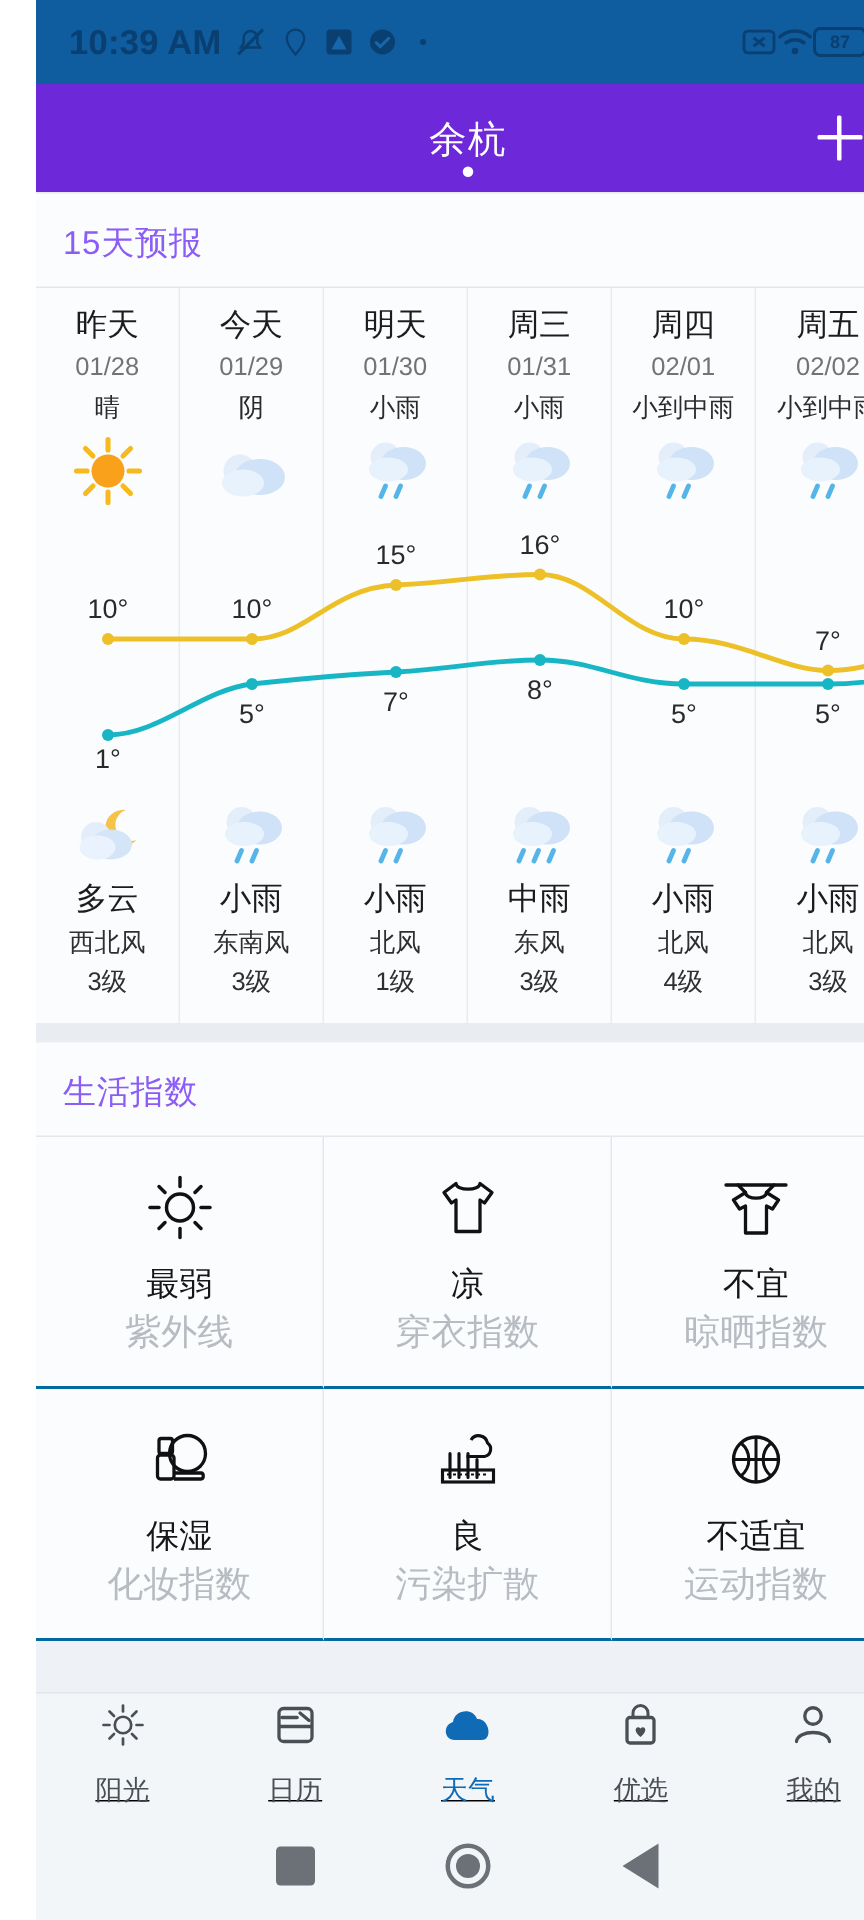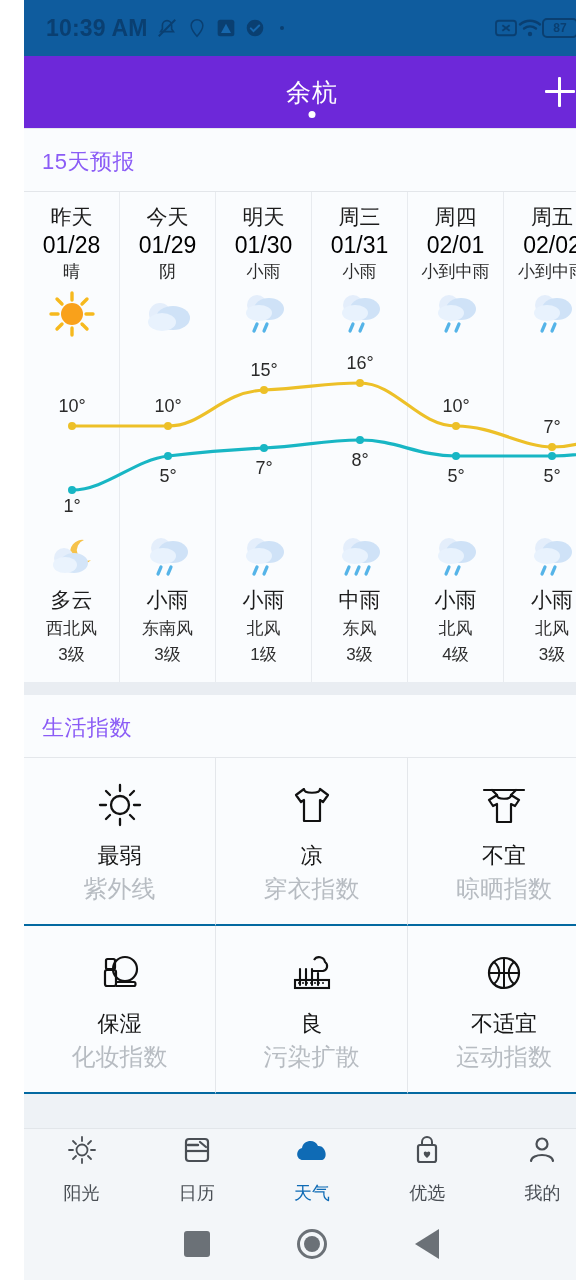--- a/index.html
+++ b/index.html
@@ -66,21 +66,21 @@
   
   .forecast-card { border-top: 1px solid #e6e9ed; }
   .fc-grid { display: flex; border-top: 1px solid #e3e6ea; position: relative; }
   .fc-col {
     width: 96px; flex: 0 0 96px; border-right: 1px solid #e8ebef;
     display: flex; flex-direction: column; align-items: center;
     padding-top: 10px;
   }
   .fc-col:last-child { border-right: none; }
   .fc-day { font-size: 21px; color: #1c1c1c; line-height: 30px; }
-  .fc-date { font-size: 23px; color: #000000; line-height: 26px; }
+  .fc-date { font-size: 17px; color: #737373; line-height: 26px; }
   .fc-cond { font-size: 17px; color: #2b2b2b; line-height: 28px; white-space: nowrap; }
   .fc-icon { height: 52px; display: flex; align-items: center; justify-content: center; margin-top: 2px;}
 
   
   .chart-wrap { position: relative; height: 190px; }
   .chart-wrap .gridcols { position: absolute; inset: 0; display: flex; }
   .chart-wrap .gridcol { width: 96px; flex: 0 0 96px; border-right: 1px solid #e8ebef; }
   .chart-wrap .gridcol:last-child { border-right: none; }
   .chart-svg { position: absolute; inset: 0; }
   .t-label { font-size: 18px; fill: #2a2a2a; text-anchor: middle; font-family: "Liberation Sans", sans-serif; }
@@ -109,21 +109,21 @@
   .li-ico { height: 56px; display: flex; align-items: center; justify-content: center; margin-bottom: 6px; }
   .li-value { font-size: 22px; color: #161616; line-height: 34px; }
   .li-name { font-size: 24px; color: #b7bcc2; line-height: 32px; }
 
   
   .bottomnav {
     position: absolute; left: 0; right: 0; bottom: 72px; height: 80px;
     background: #f3f6f9; border-top: 1px solid #e2e6ea;
     display: flex; align-items: center;
   }
-  .nav-item { flex: 1; display: flex; flex-direction: column; align-items: center; gap: 14px; }
+  .nav-item { flex: 1; display: flex; flex-direction: column; align-items: center; gap: 14px; text-decoration: underline; }
   .nav-ico { height: 34px; display: flex; align-items: center; justify-content: center; }
   .nav-label { font-size: 18px; color: #4a4f55; }
   .nav-item.active .nav-label { color: #0f6bb5; }
 
   
   .sysnav {
     position: absolute; left: 0; right: 0; bottom: 0; height: 72px;
     background: #f3f6f9; display: flex; align-items: center;
   }
   .sys-slot { flex: 1; display: flex; align-items: center; justify-content: center; }

